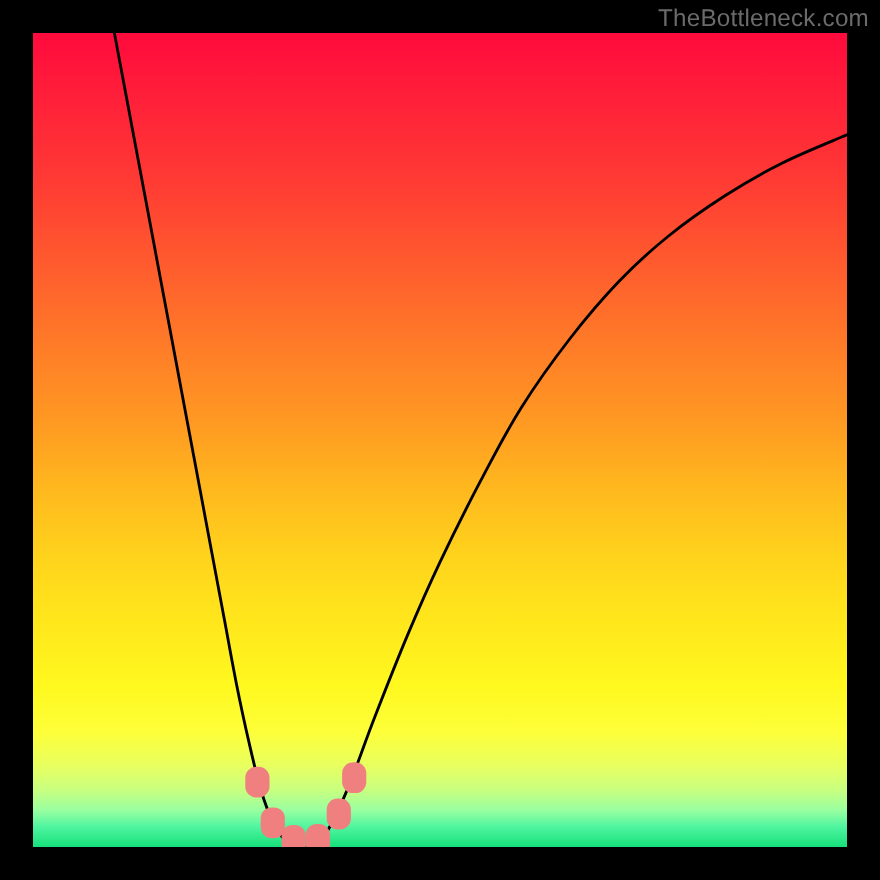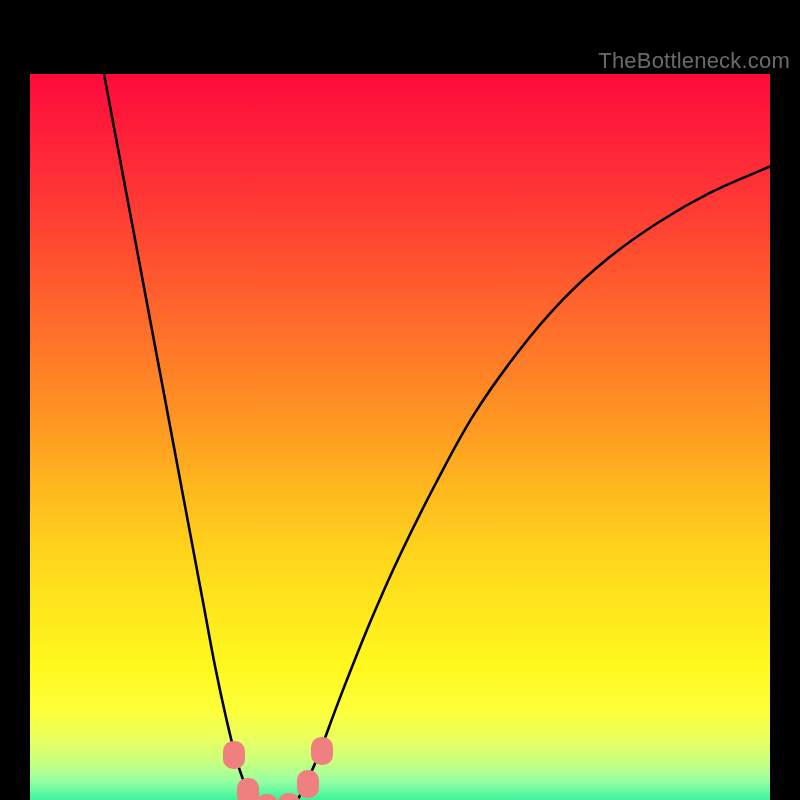--- a/index.html
+++ b/index.html
@@ -11,21 +11,20 @@
     background: #000;
     font-family: Arial, Helvetica, sans-serif;
   }
   .frame {
     position: absolute;
     top: 0;
     left: 0;
     width: 800px;
     height: 576px;
     background: #000;
-    margin-top: 44px;
   }
   .plot-area {
     position: absolute;
     top: 30px;
     left: 30px;
     width: 740px;
     height: 740px;
     overflow: hidden;
   }
   .gradient-bg {

